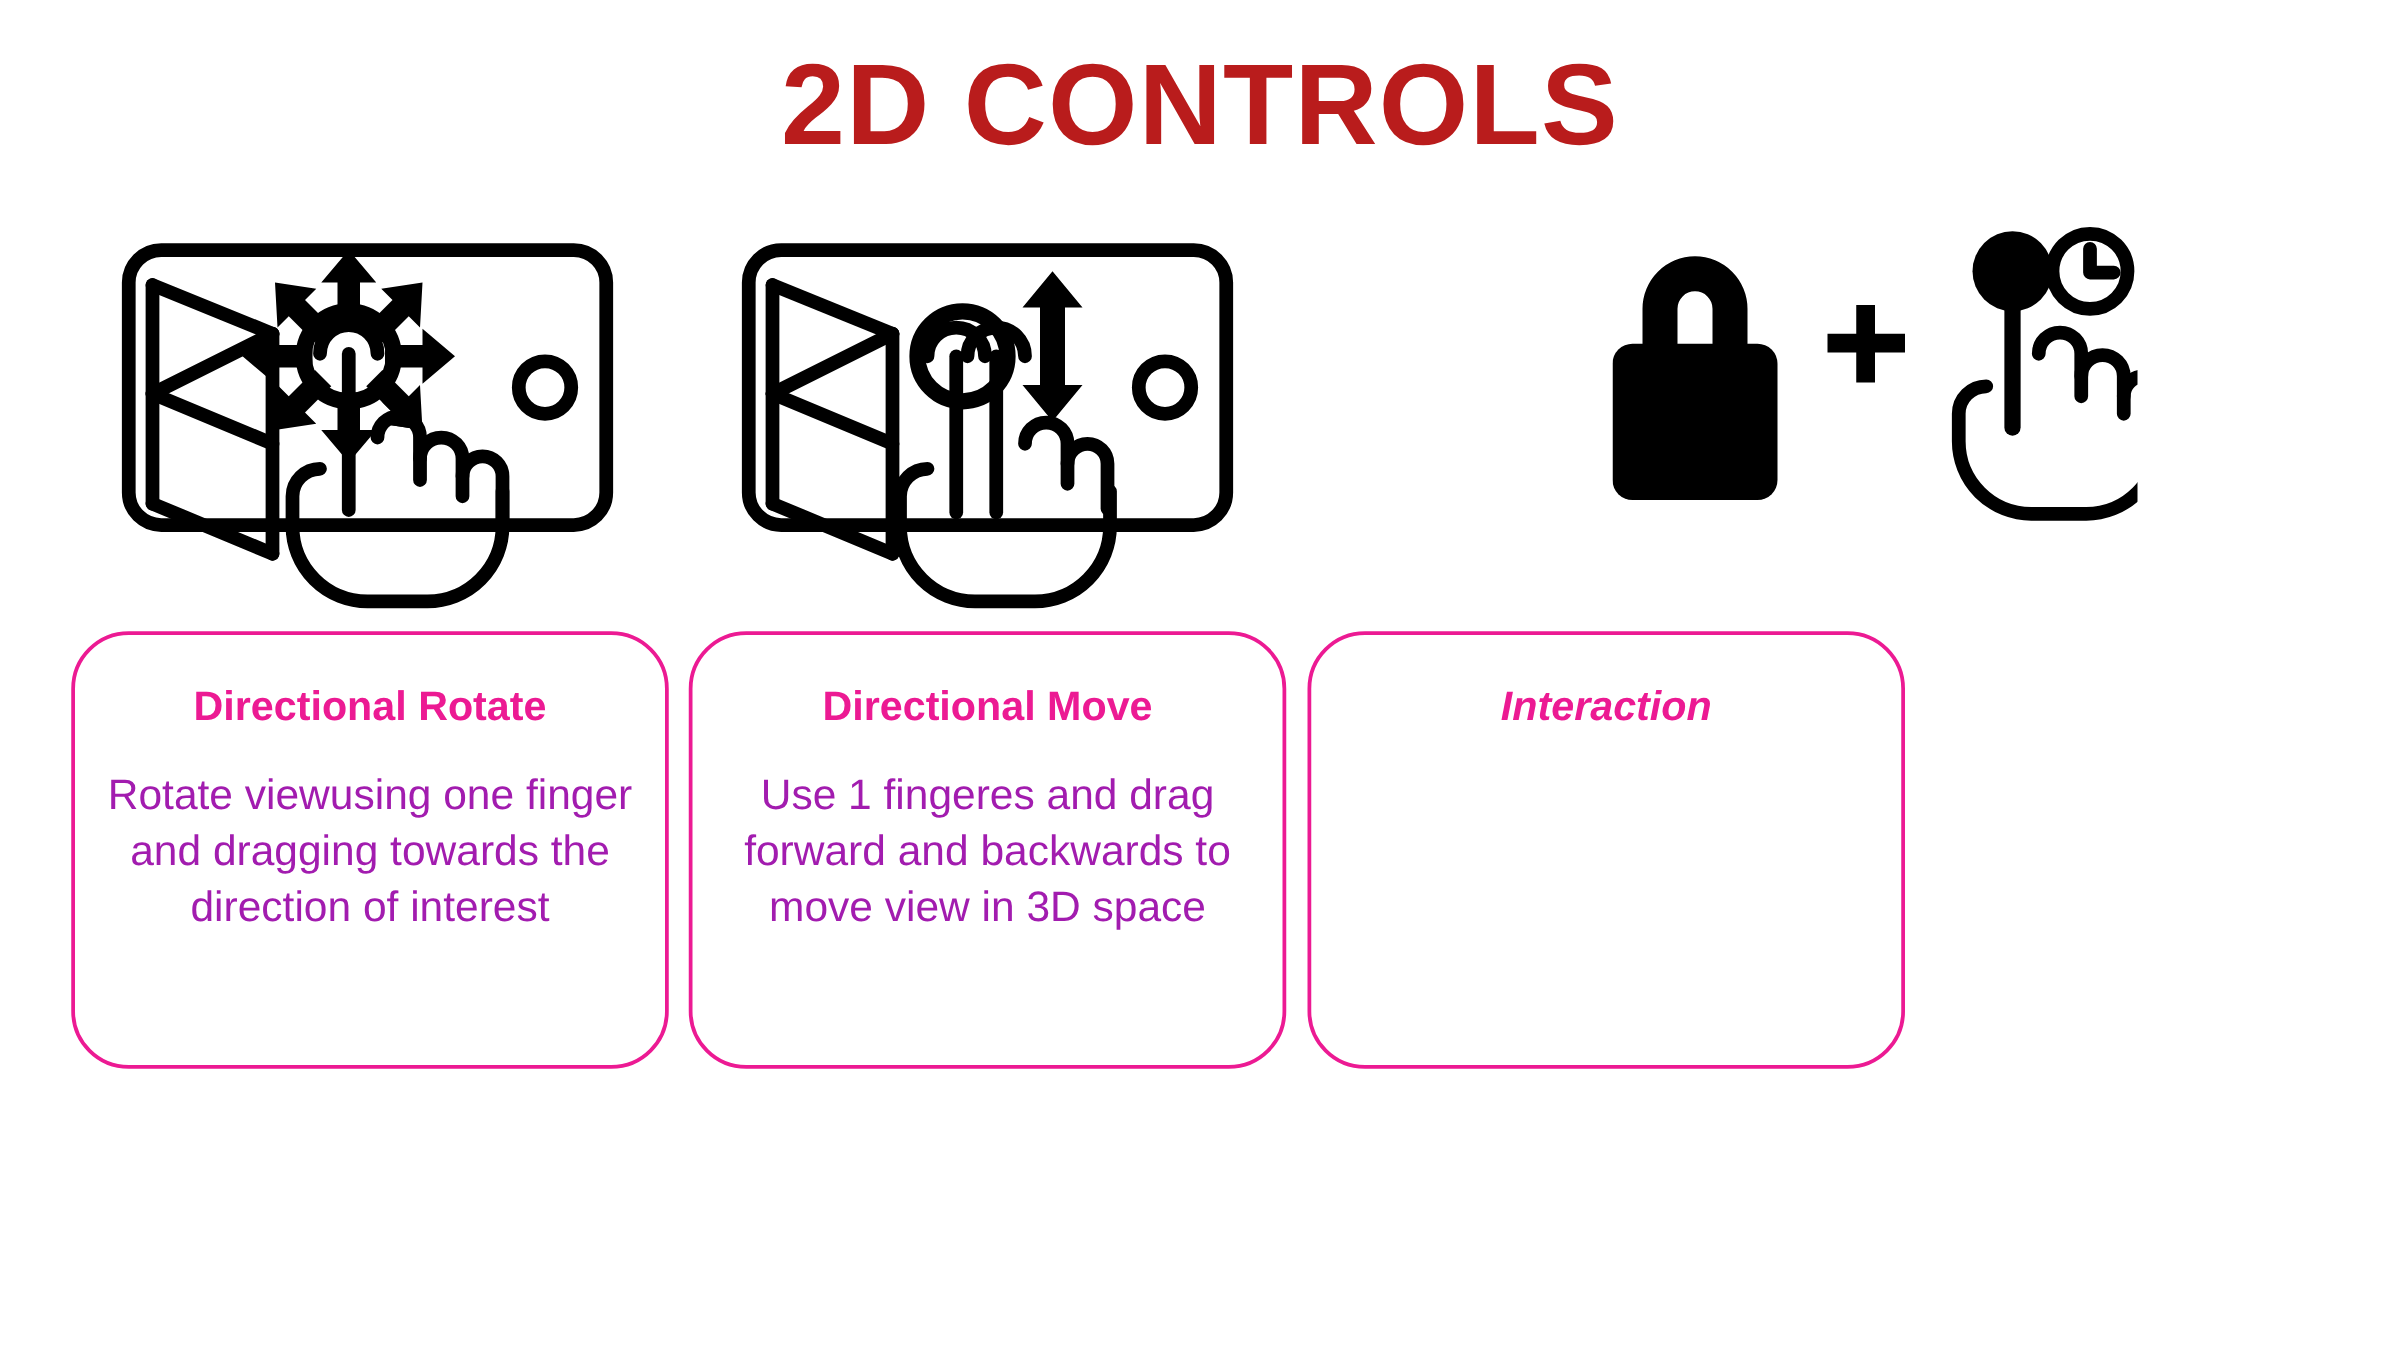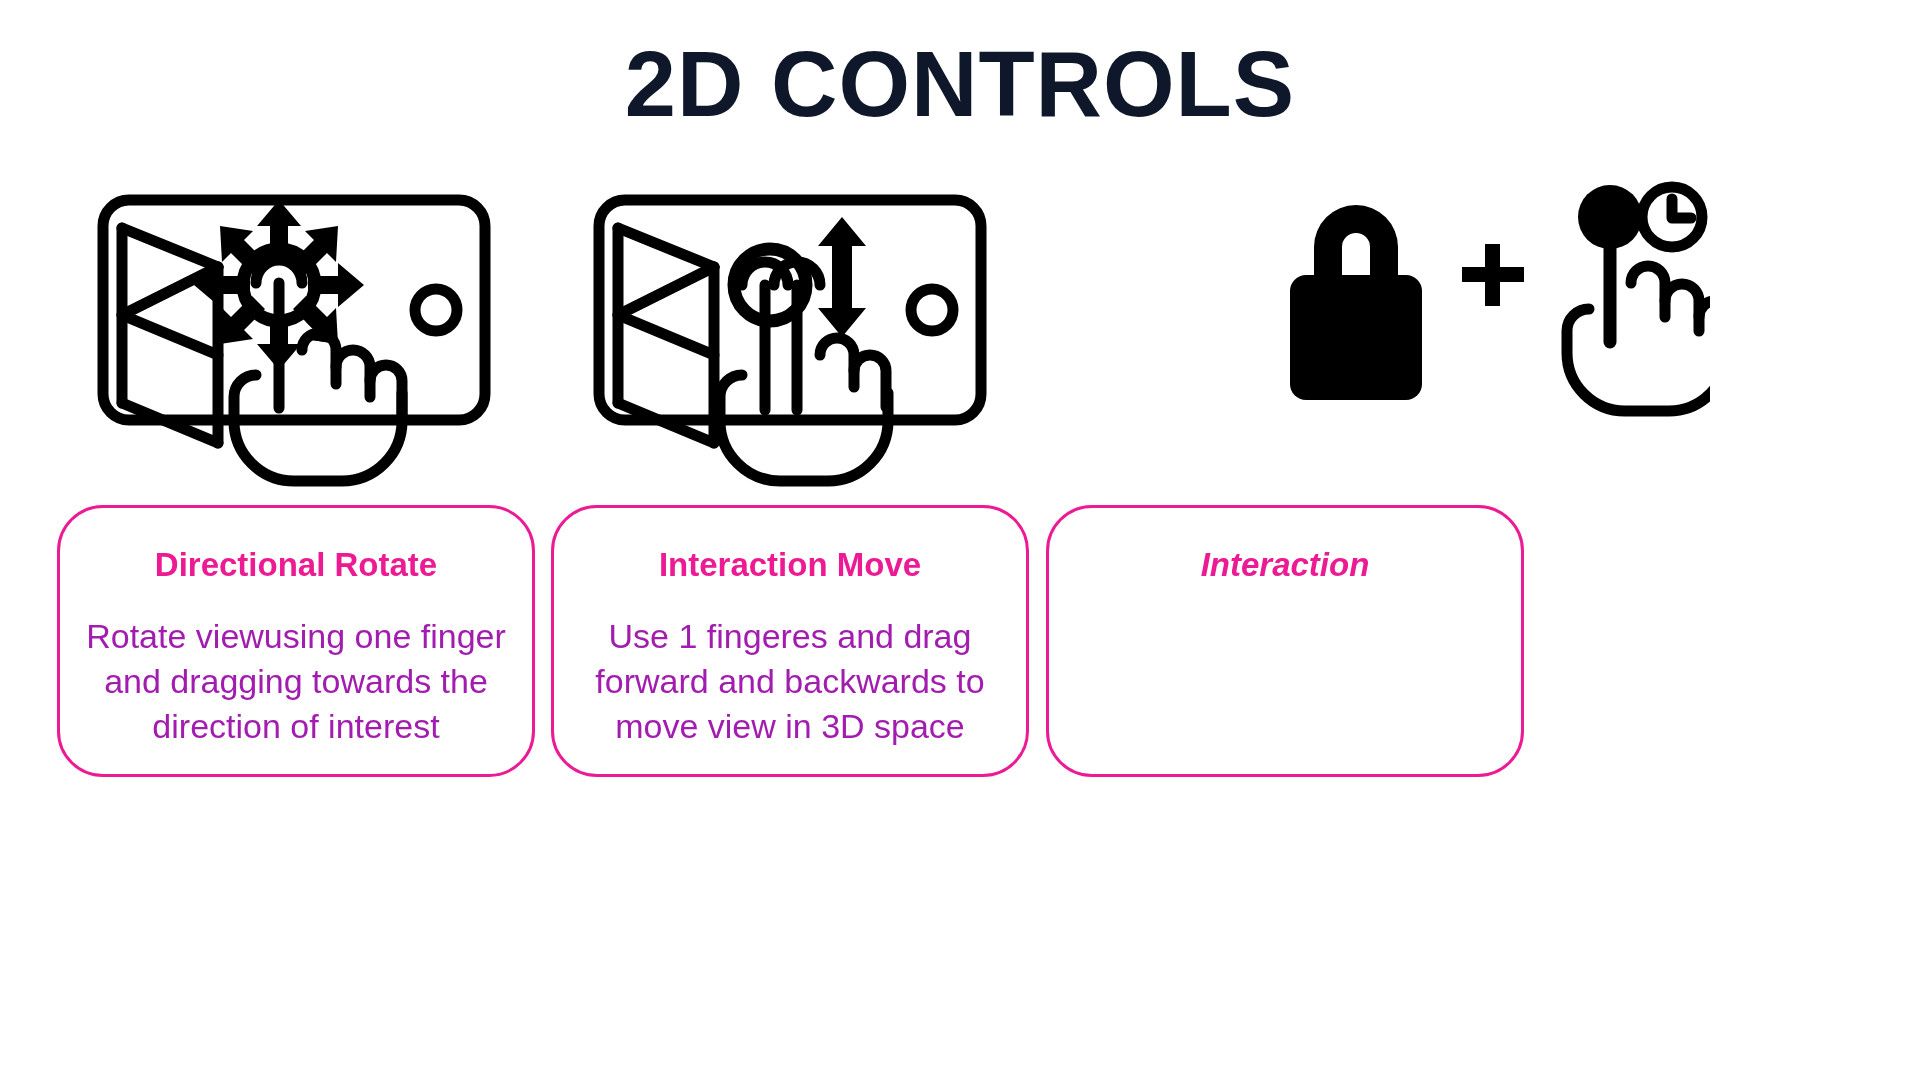--- a/index.html
+++ b/index.html
@@ -20,21 +20,21 @@
     position: absolute;
     left: 0;
     top: 34px;
     width: 1920px;
     text-align: center;
     font-family: "Liberation Sans", sans-serif;
     font-weight: bold;
     font-size: 92px;
     line-height: 100px;
     letter-spacing: 1px;
-    color: #0f172a;
+    color: #b91c1c;
     white-space: nowrap;
   }
 
   
   .icon-row {
     position: absolute;
     left: 0;
     top: 175px;
     width: 1920px;
     height: 330px;
@@ -54,21 +54,21 @@
   .card-row {
     position: absolute;
     left: 0;
     top: 505px;
     width: 1920px;
     height: 285px;
   }
   .info-card {
     position: absolute;
     top: 0;
-    height: 272px;
+    height: 350px;
     border: 3px solid #ec1a93;
     border-radius: 46px;
     box-sizing: border-box;
     background: #ffffff;
     padding: 38px 22px 0 22px;
   }
   #card-rotate   { left: 57px;   width: 478px; }
   #card-move     { left: 551px;  width: 478px; }
   #card-interact { left: 1046px; width: 478px; font-style: italic; }
 
@@ -213,20 +213,20 @@
 </div>
 
 <div class="card-row">
 
   <div class="info-card" id="card-rotate">
     <div class="card-title">Directional Rotate</div>
     <div class="card-body">Rotate viewusing one finger and dragging towards the direction of interest</div>
   </div>
 
   <div class="info-card" id="card-move">
-    <div class="card-title">Interaction Move</div>
+    <div class="card-title">Directional Move</div>
     <div class="card-body">Use 1 fingeres and drag forward and backwards to move view in 3D space</div>
   </div>
 
   <div class="info-card" id="card-interact">
     <div class="card-title">Interaction</div>
   </div>
 </div>
 
 </body></html>

